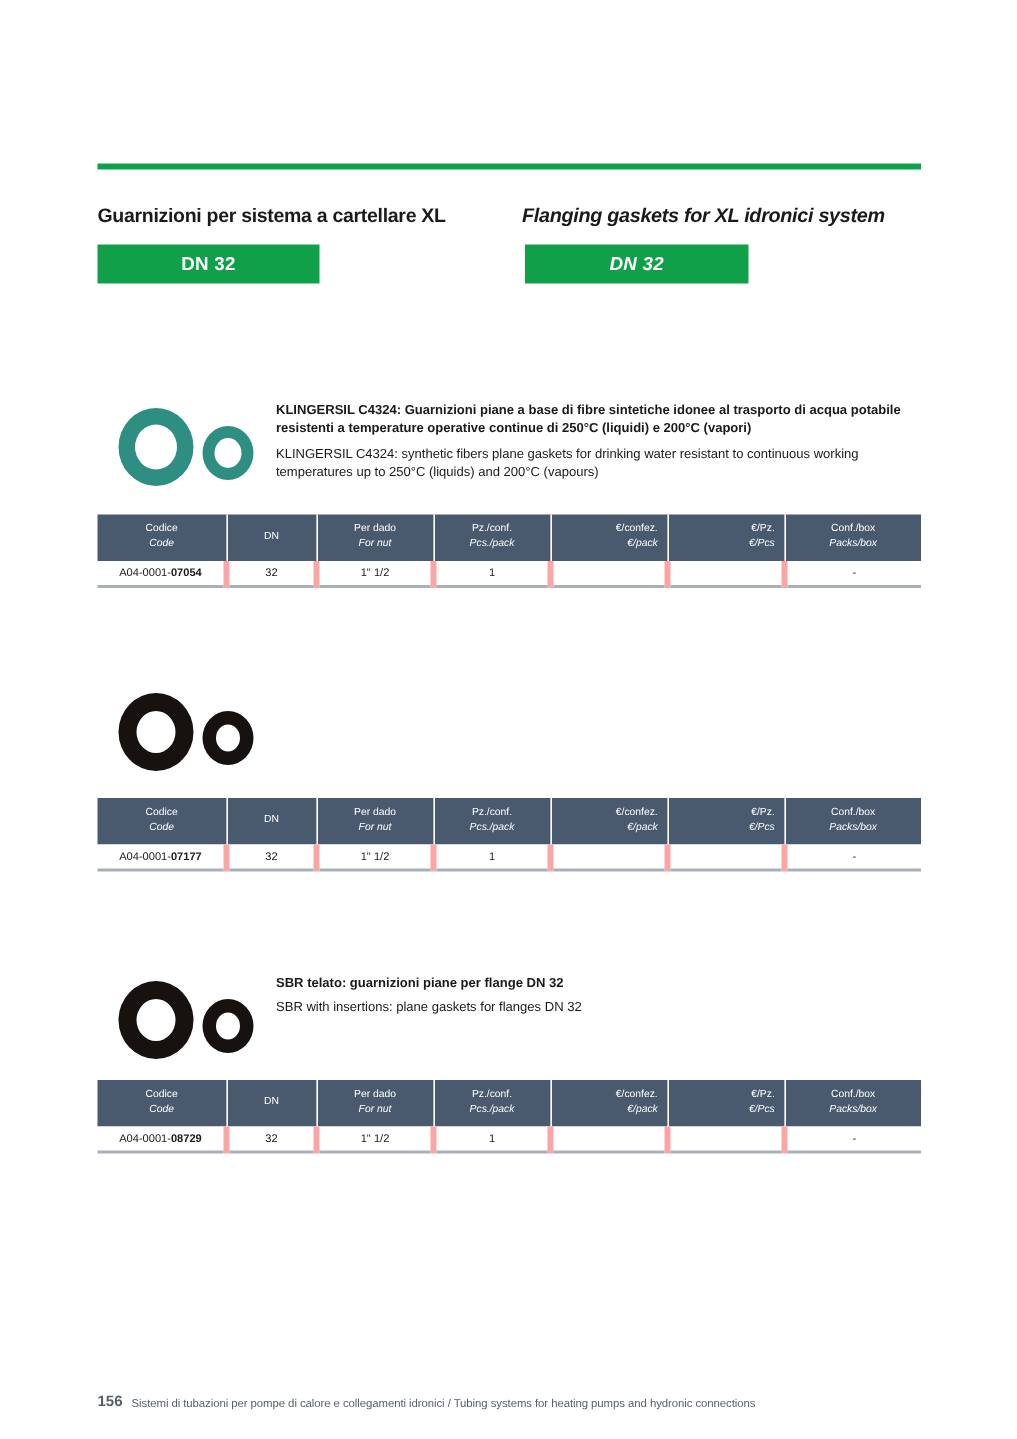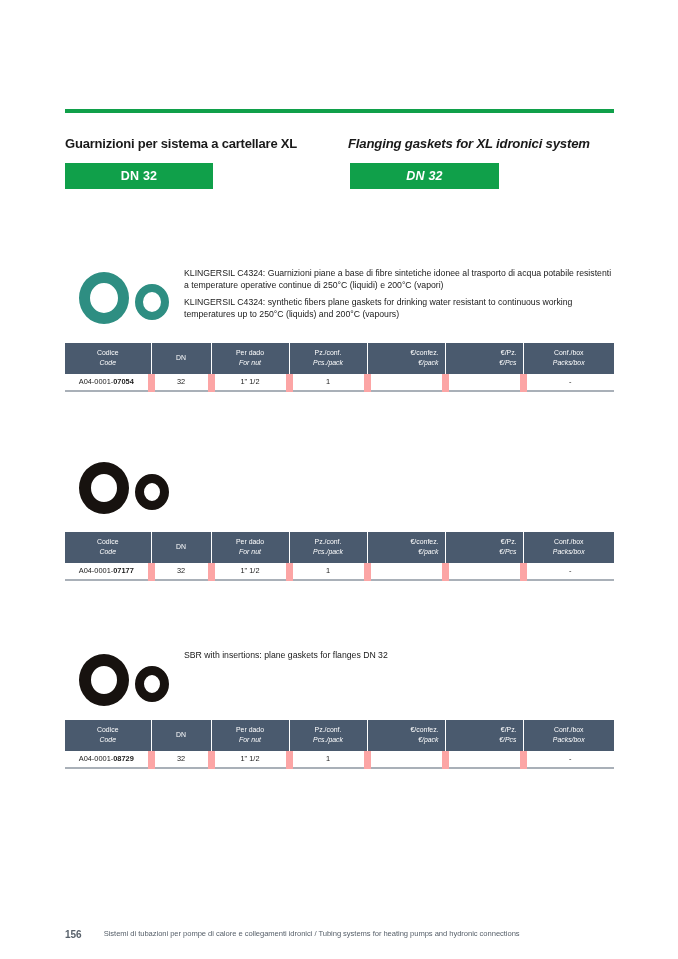--- a/index.html
+++ b/index.html
@@ -135,21 +135,21 @@
   }
 
   .prod-text {
     position: absolute;
     left: 119px;
     top: 9px;
     width: 430px;
   }
   .desc-it {
     font-size: 8.7px;
-    font-weight: normal;
+    font-weight: bold;
     line-height: 1.42;
     color: #1a1a1a;
     margin: 0 0 4px 0;
   }
   .desc-en {
     font-size: 8.7px;
     line-height: 1.42;
     color: #1a1a1a;
     margin: 0;
   }
@@ -184,37 +184,37 @@
 
   .th-center { text-align: center; }
   .th-right  { text-align: right; }
 
   .ptable tbody td {
     font-size: 7.4px;
     color: #1a1a1a;
     text-align: center;
     height: 17px;
     padding: 2px 6px;
-    border-right: 7px solid #fca5a5;
+    border-right: 4px solid #fca5a5;
     background: #ffffff;
     box-sizing: border-box;
   }
   .ptable tbody td:last-child { border-right: none; }
   .code-prefix { font-weight: normal; }
   .code-suffix { font-weight: bold; }
 
   
   .footer {
     position: absolute;
     left: 65px;
     top: 929px;
     width: 549px;
     display: flex;
-    align-items: flex-start;
-    gap: 22px;
+    align-items: flex-end;
+    gap: 6px;
   }
   .footer-page {
     font-size: 10px;
     font-weight: bold;
     color: #58616b;
   }
   .footer-text {
     font-size: 7.6px;
     color: #58616b;
     letter-spacing: -0.05px;
@@ -363,20 +363,21 @@
       </tr>
     </tbody>
   </table>
 
   <div class="product product-3">
     <div class="prod-figure">
       <div class="ring ring-big black"></div>
       <div class="ring ring-small black"></div>
     </div>
     <div class="prod-text">
+      <p class="desc-it">SBR telato: guarnizioni piane per flange DN 32</p>
       <p class="desc-en">SBR with insertions: plane gaskets for flanges DN 32</p>
     </div>
   </div>
 
   <table class="ptable table-3">
     <colgroup>
       <col style="width:86px">
         <col style="width:60px">
         <col style="width:78px">
       <col style="width:78px">

